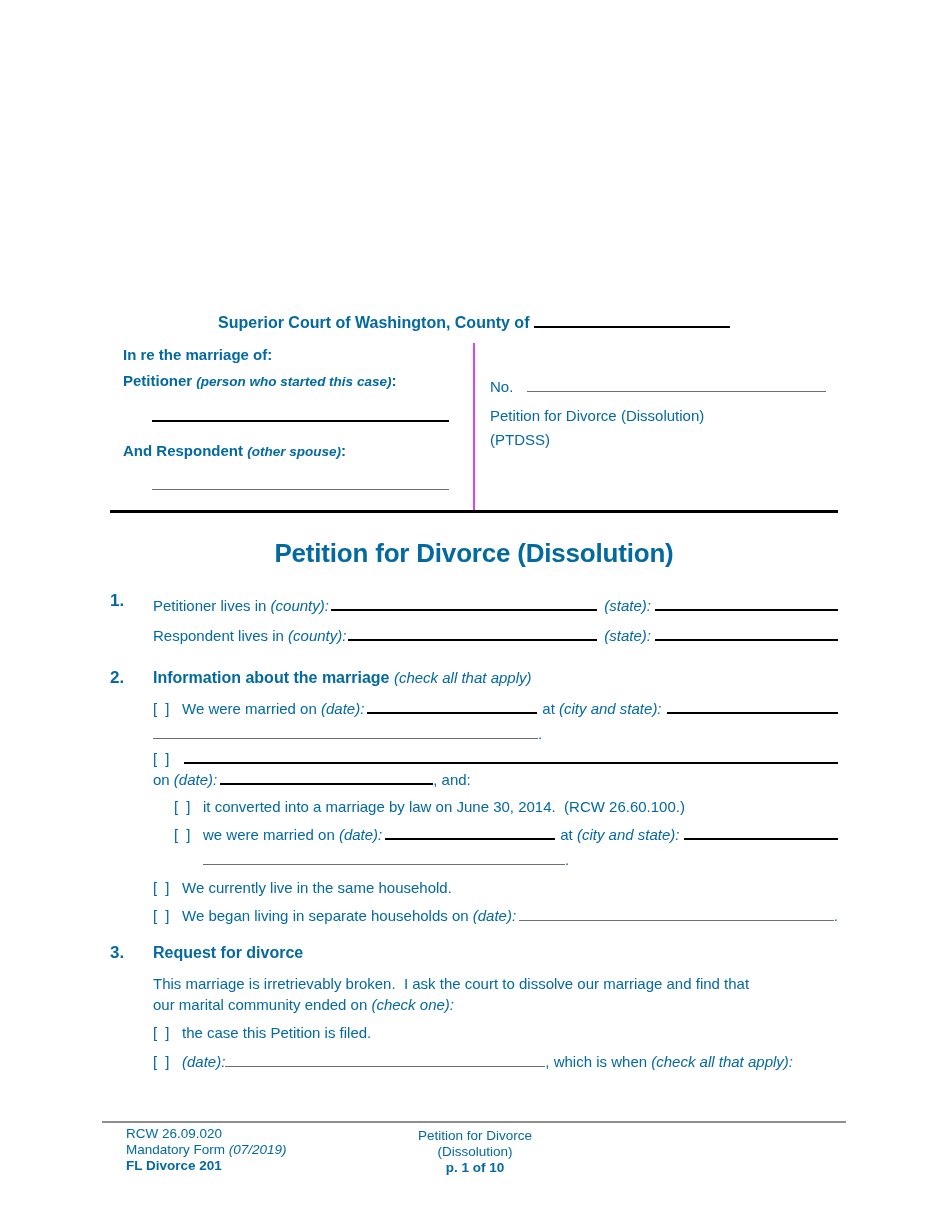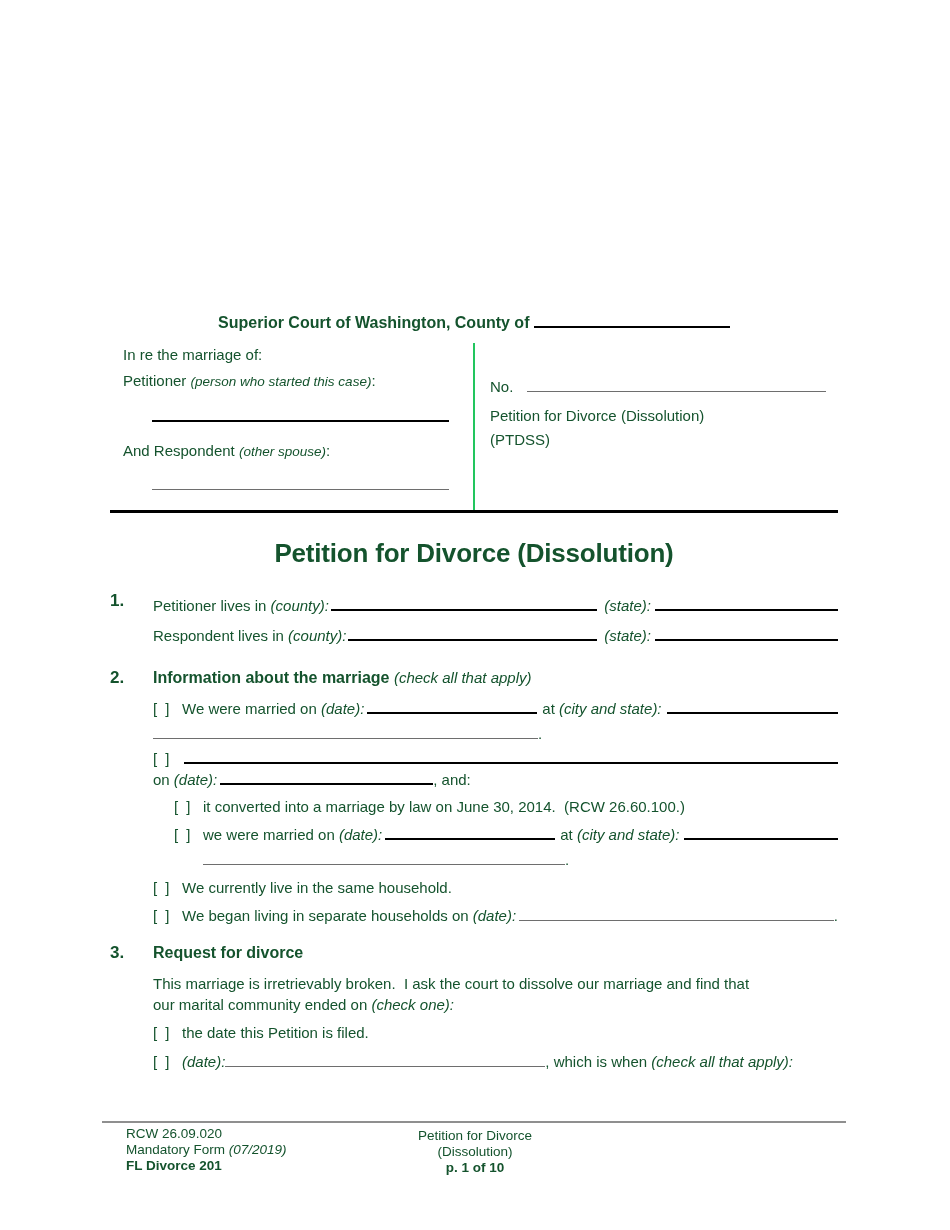--- a/index.html
+++ b/index.html
@@ -1,16 +1,16 @@
 <!DOCTYPE html>
 <html><head>
 <meta charset="utf-8">
 <style>
   html,body{margin:0;padding:0;background:#fff;}
-  .page{position:relative;width:950px;height:1230px;background:#fff;color:#14532d;
+  .page{position:relative;width:950px;height:1230px;background:#fff;color:#0369a1;
         font-family:"Liberation Sans", sans-serif;font-size:15px;overflow:hidden;}
   .content{position:absolute;left:110px;top:312px;width:728px;}
   .t{white-space:pre;}
   .line{white-space:pre;}
   .b{font-weight:bold;}
   .it{font-style:italic;}
   .hint-sm{font-style:italic;font-size:13.5px;}
   .row{display:flex;align-items:baseline;line-height:21px;}
   .blank{display:inline-block;height:14px;border-bottom:2px solid #000;flex:none;}
   .thin{border-bottom-width:1px;border-bottom-color:#6e6e6e;}
@@ -23,22 +23,22 @@
   .mr5{margin-right:5px}.mr7{margin-right:7px}
   .mt4{margin-top:4px}.mt6{margin-top:6px}.mt7{margin-top:7px}.mt8{margin-top:8px}
   .mt9{margin-top:9px}.mt10{margin-top:5px}.mt16{margin-top:16px}.mt19{margin-top:9px}
   .mt20{margin-top:20px}.mt21{margin-top:21px}.mt22{margin-top:22px}.mt34{margin-top:34px}
   .lh17{line-height:17px}.lh24{line-height:24px}
 
   .court-head{display:flex;justify-content:center;align-items:baseline;
               font-weight:bold;font-size:16px;line-height:22px;}
   .cap-table{display:flex;margin-top:9px;height:170px;box-sizing:border-box;
              border-bottom:3px solid #000;}
-  .cap-left{width:365px;box-sizing:border-box;border-right:2px solid #22c55e;
-            padding:3px 28px 0 13px;}
+  .cap-left{width:365px;box-sizing:border-box;border-right:2px solid #d946ef;
+            padding:3px 28px 0 13px;font-weight:bold;}
   .cap-right{flex:1;padding:0 12px 0 15px;}
   .cap-blank1{margin:30px 0 0 29px;width:297px;height:0;border-bottom:2px solid #000;}
   .cap-blank2{margin:29px 0 0 29px;width:297px;height:0;border-bottom:1px solid #6e6e6e;}
 
   .title{margin:26px 0 0;text-align:center;font-size:26px;font-weight:900;
          line-height:29px;letter-spacing:-0.2px;}
   .sec{display:flex;}
   .num{width:43px;flex:none;font-weight:bold;font-size:17px;line-height:22px;}
   .sec-body{flex:1;min-width:0;}
   .sec-head{font-size:16px;font-weight:bold;line-height:22px;}
@@ -166,21 +166,21 @@
 
     <div class="sec mt16">
       <div class="num">3.</div>
       <div class="sec-body">
         <div class="sec-head"><span class="t">Request for divorce</span></div>
         <div class="line mt9" style="line-height:21px">This marriage is irretrievably broken.  I ask the court to dissolve our marriage and find that</div>
         <div class="line" style="line-height:21px"><span class="t">our marital community ended on </span><span class="t it">(check one):</span></div>
 
         <div class="row mt7">
           <span class="cb">[ ]</span>
-          <span class="t">the date this Petition is filed.</span>
+          <span class="t">the case this Petition is filed.</span>
         </div>
 
         <div class="row mt8">
           <span class="cb">[ ]</span>
           <span class="t it">(date):</span>
           <span class="blank w320 thin"></span>
           <span class="t">, which is when </span>
             <span class="t it">(check all that apply):</span>
         </div>
       </div>

